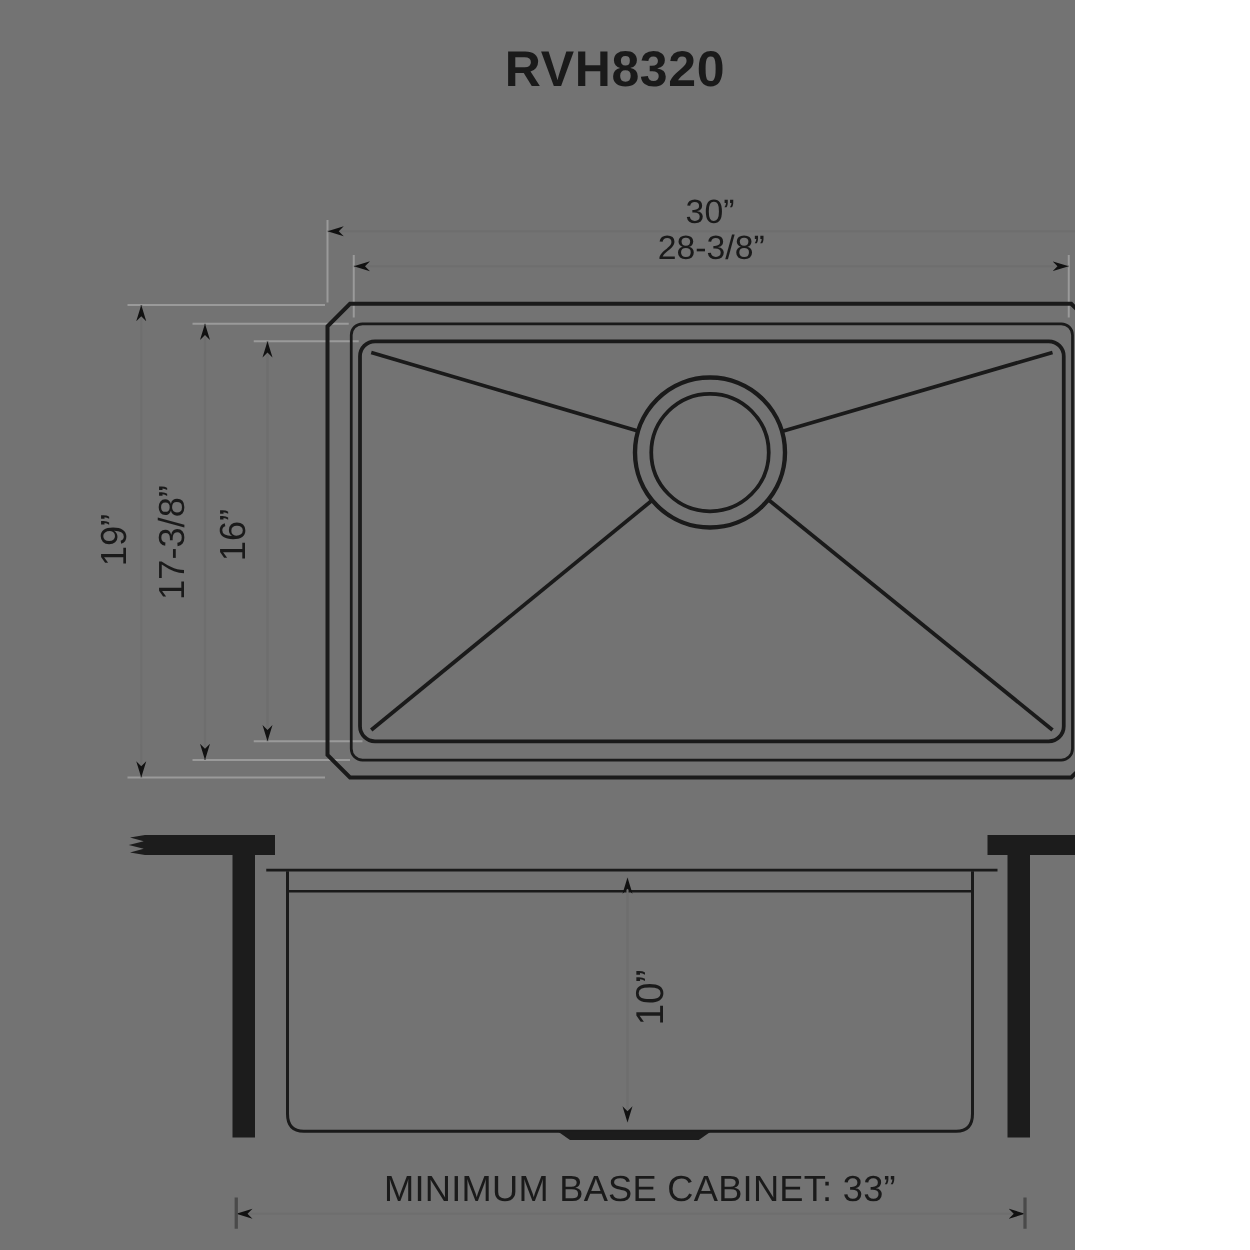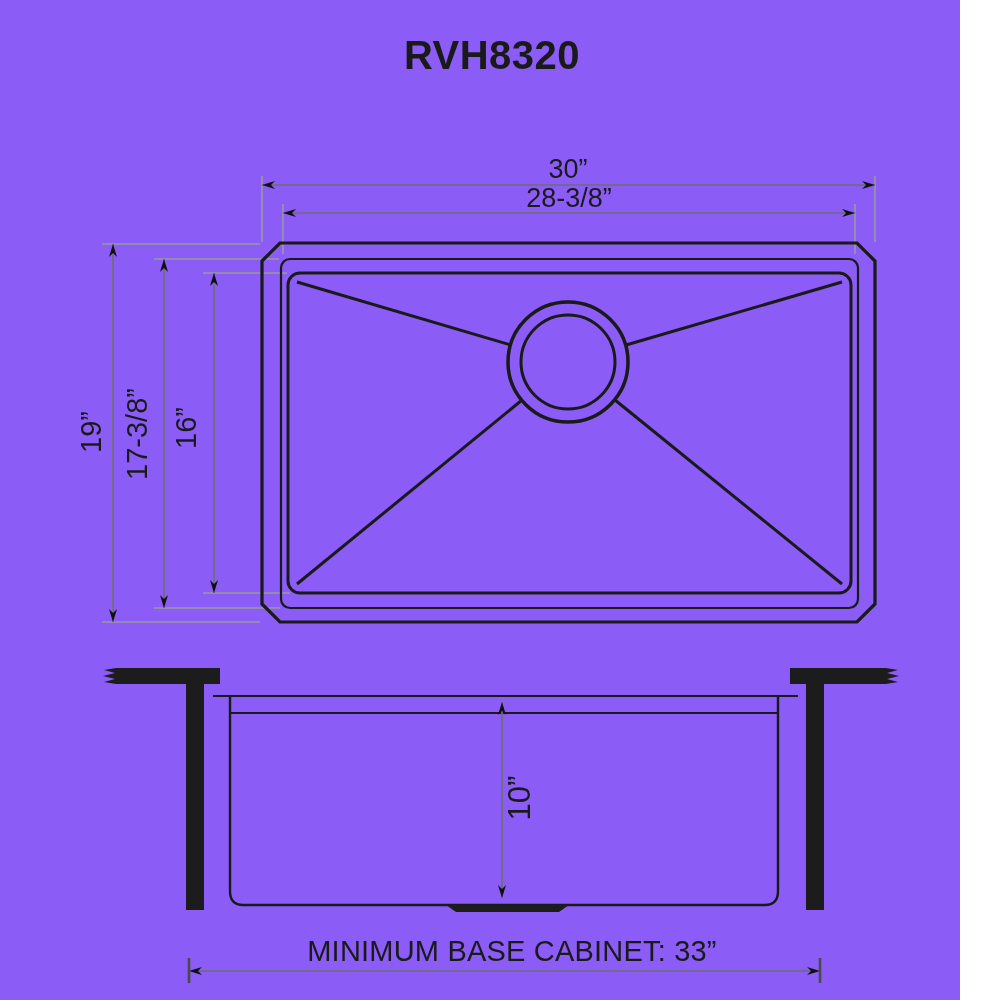--- a/index.html
+++ b/index.html
@@ -1,16 +1,16 @@
 <!DOCTYPE html>
 <html><head>
 <meta charset="utf-8">
 <style>
   html,body{margin:0;padding:0;background:#fff;}
-  .page{position:relative;width:960px;height:1000px;background:#8b5cf6;overflow:hidden;
+  .page{position:relative;width:860px;height:1000px;background:#737373;overflow:hidden;
         font-family:"Liberation Sans", sans-serif;}
   svg{position:absolute;left:0;top:0;}
   text{fill:#1a1a1a;}
   .title-text{font-weight:700;font-size:40px;letter-spacing:.5px;}
   .dim-text{font-size:27px;}
   .dim-text-v{font-size:29px;}
   .dim-text-depth{font-size:31px;}
   .footer-text{font-size:29px;letter-spacing:.2px;}
   .sink-line{stroke:#1a1a1a;fill:none;}
   .ext-line{stroke:#9a9a9a;stroke-width:1.6;fill:none;}

